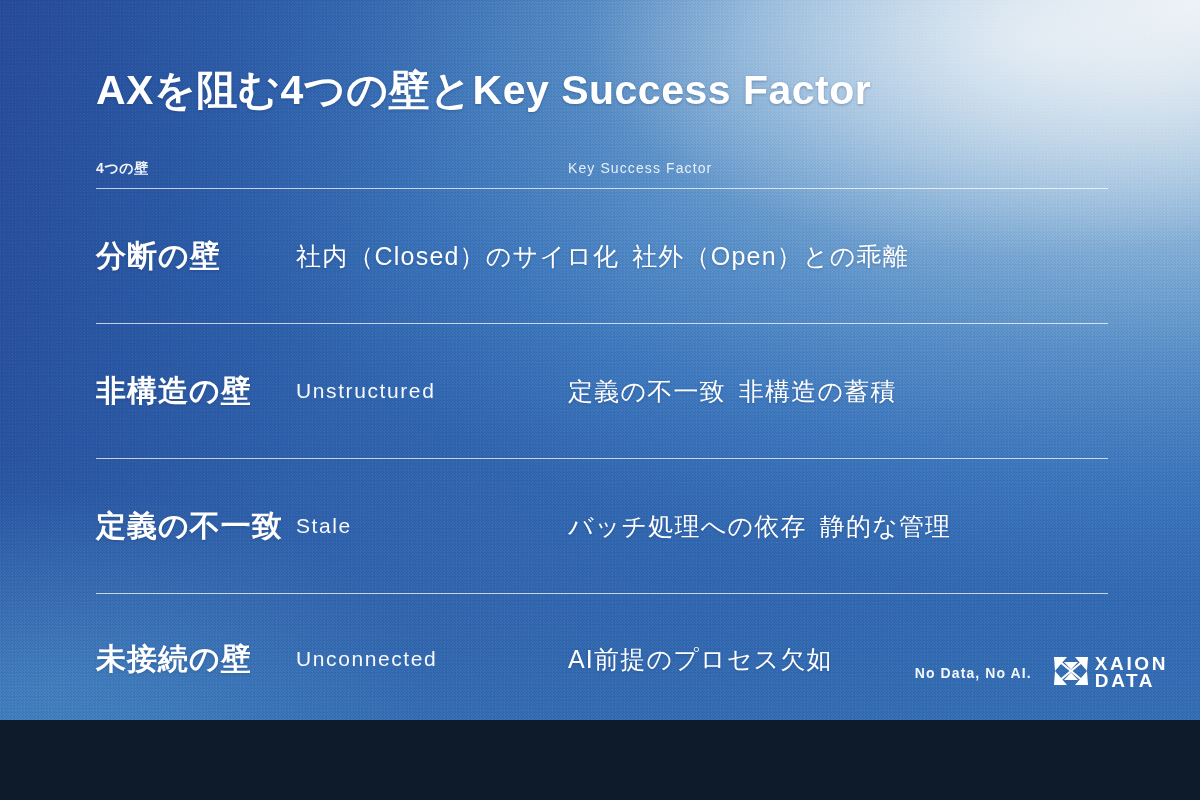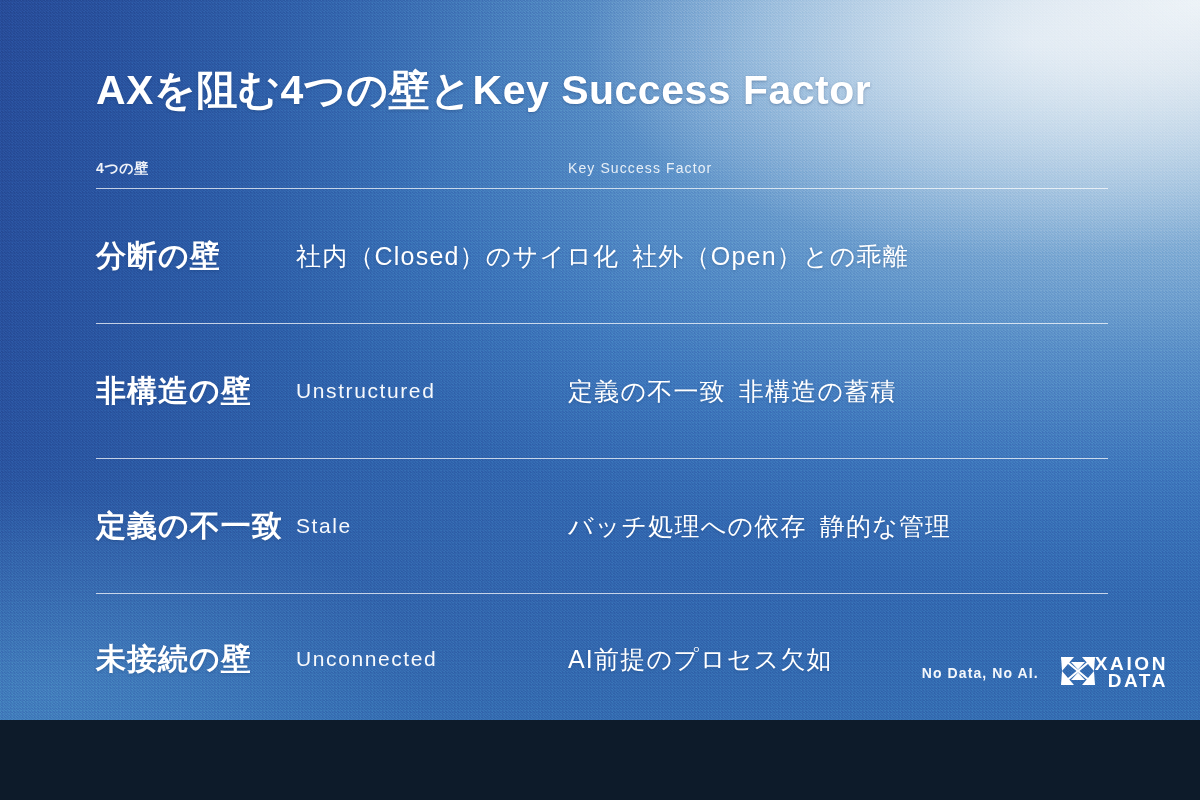--- a/index.html
+++ b/index.html
@@ -164,21 +164,21 @@
   }
   .tagline {
     font-size: 14px;
     font-weight: 700;
     letter-spacing: 1.1px;
     color: rgba(255,255,255,0.95);
   }
   .logo {
     display: flex;
     align-items: center;
-    text-align: right;
+    gap: 7px;
   }
   .logo-mark { display: block; }
   .logo-word {
     display: flex;
     flex-direction: column;
     line-height: 0.88;
     font-size: 19px;
     font-weight: 700;
     letter-spacing: 2.6px;
   }

